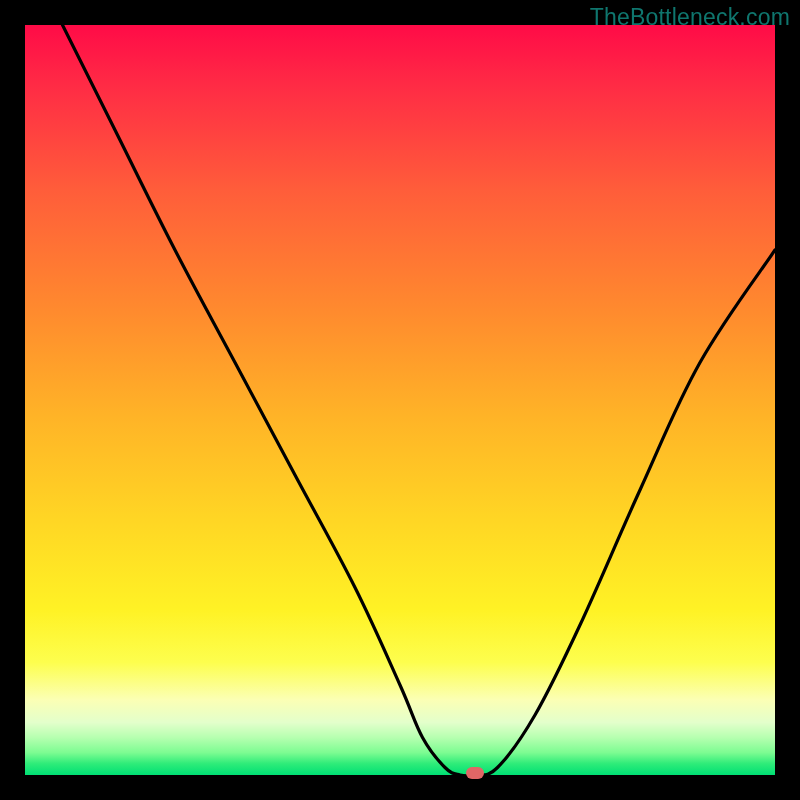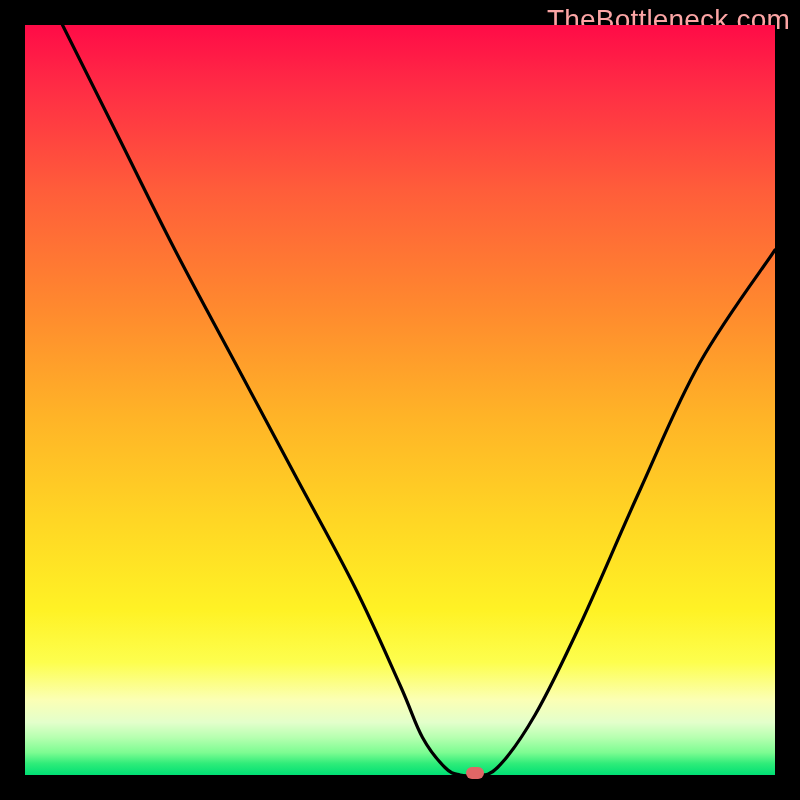--- a/index.html
+++ b/index.html
@@ -39,22 +39,22 @@
       #b6ffb0 95%,
       #7dfc92 97%,
       #2eec79 98.5%,
       #00df74 100%
     );
   }
   .watermark {
     position: absolute;
     top: 4px;
     right: 10px;
-    color: #fca5a5;
-    font-size: 28px;
+    color: #0f766e;
+    font-size: 23px;
     font-weight: 500;
     letter-spacing: 0.2px;
     user-select: none;
   }
   svg.curve {
     position: absolute;
     left: 0;
     top: 0;
     width: 750px;
     height: 750px;

